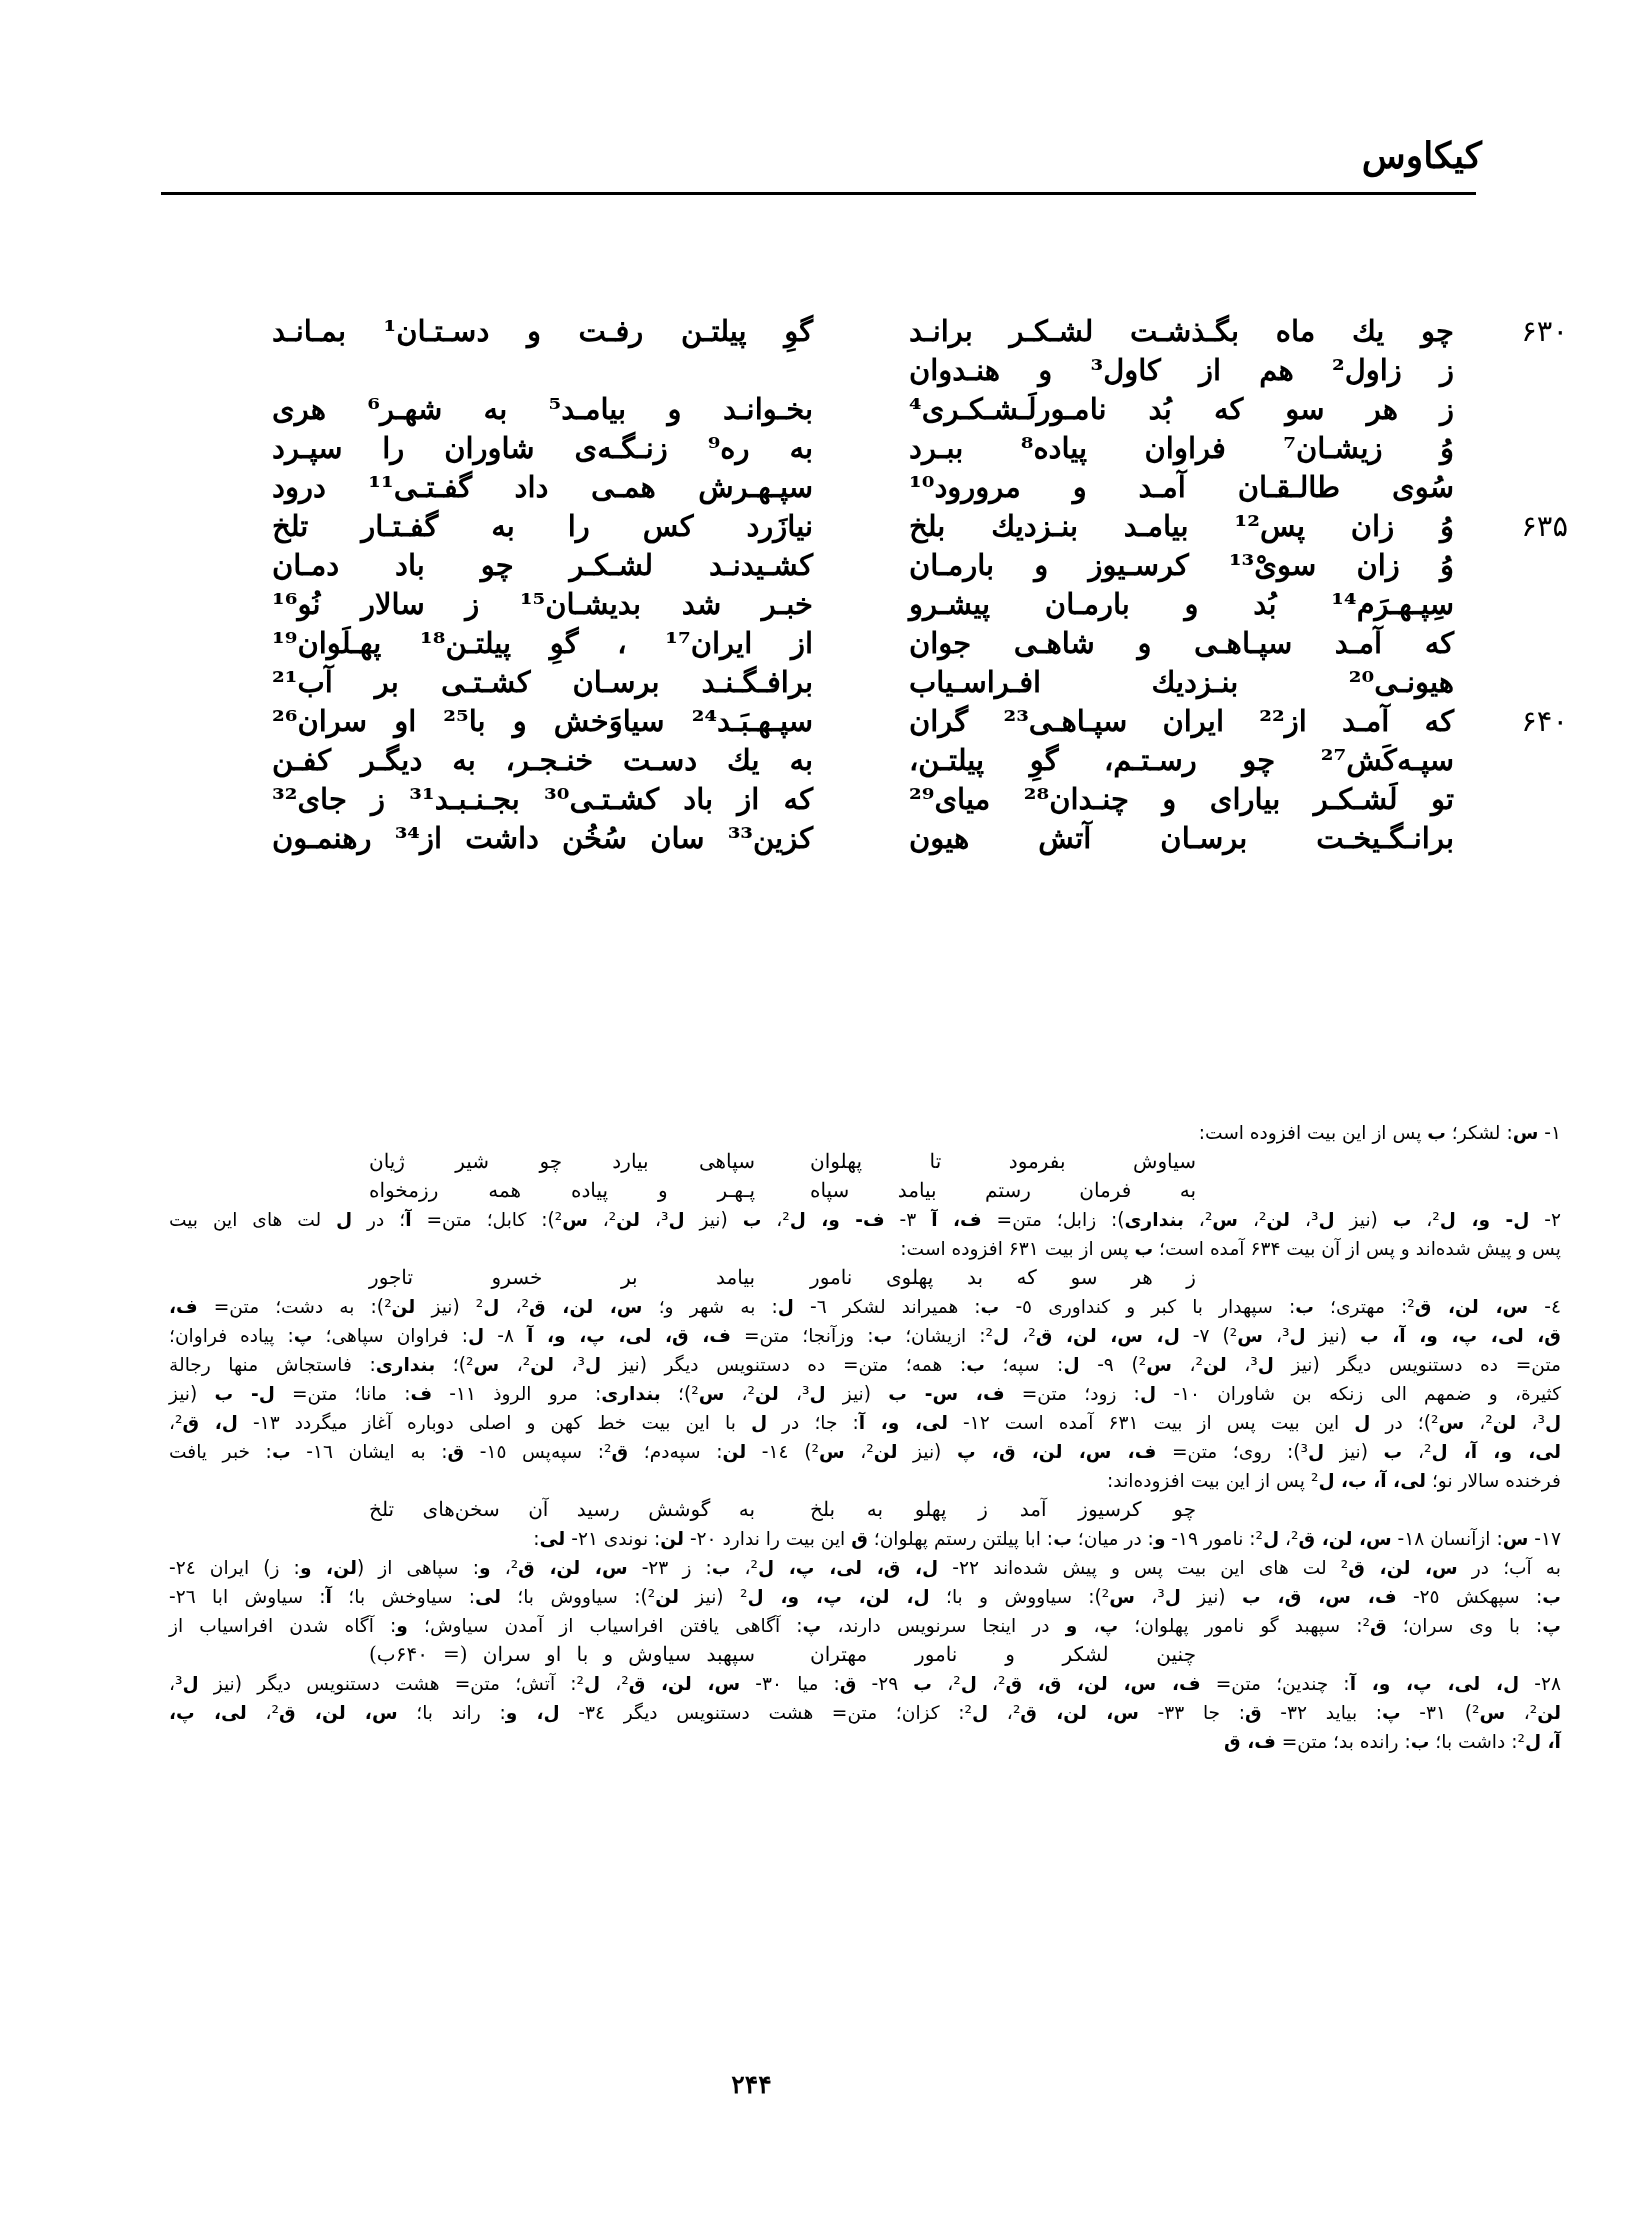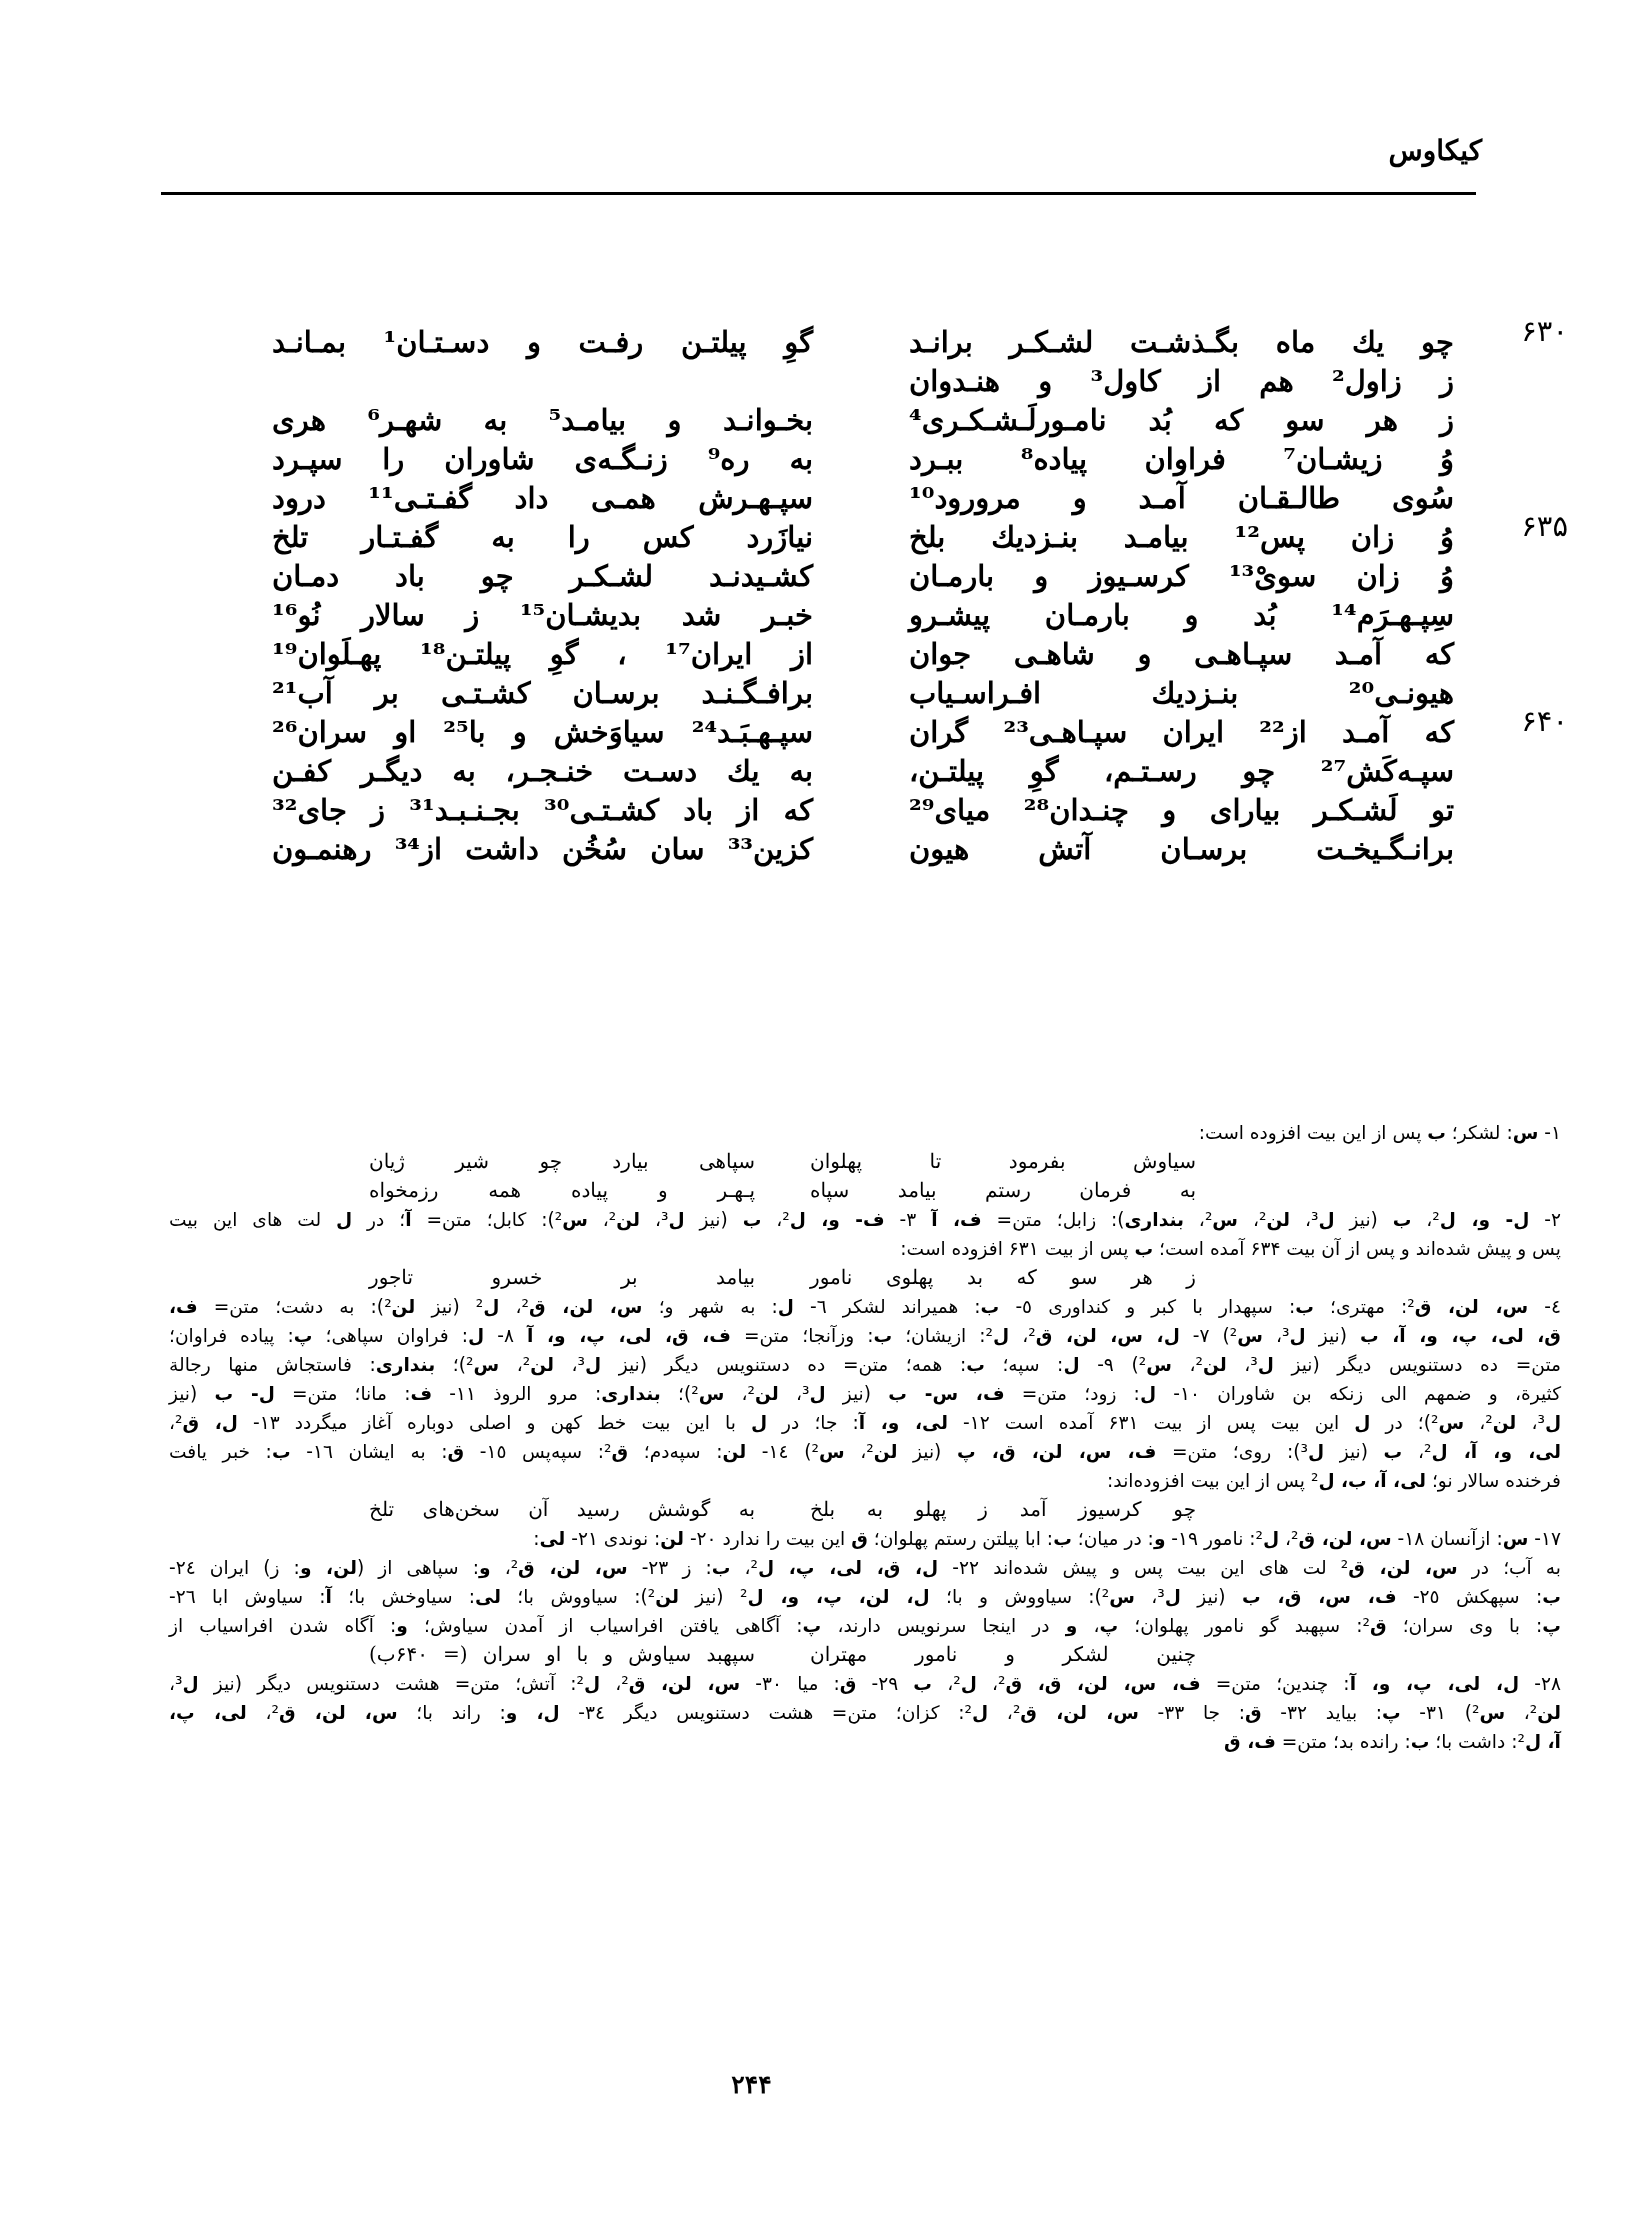--- a/index.html
+++ b/index.html
@@ -2,39 +2,39 @@
 <html style="font-size:11px"><head>
 <meta charset="utf-8">
 <style>
   html, body { margin: 0; padding: 0; background: #ffffff; }
   body {
     width: 1647px; height: 2239px; position: relative; overflow: hidden;
     font-family: "DejaVu Serif", "Liberation Serif", serif; color: #000;
   }
   .running-head {
     position: absolute; top: 134px; right: 165px;
-    font-size: 28px; font-weight: bold; direction: rtl;
+    font-size: 36px; font-weight: bold; direction: rtl;
   }
   .head-rule {
     position: absolute; top: 192px; left: 161px; width: 1315px; height: 2.8px; background: #000;
   }
   .verses {
     position: absolute; top: 314px; left: 272px; width: 1296px;
     direction: rtl;
   }
   .couplet {
     position: relative; height: 39px; display: flex; flex-direction: row;
     align-items: baseline; font-size: 29px; font-weight: bold;
   }
   .vnum {
     position: absolute; right: 0; top: 0; width: 76px; text-align: right;
     font-weight: normal; font-size: 29px;
   }
   .hemi {
-    position: absolute; top: 11px; text-align: justify; text-align-last: justify;
+    position: absolute; top: 0; text-align: justify; text-align-last: justify;
     white-space: nowrap;
   }
   .hemi.first  { right: 114px; width: 545px; }
   .hemi.second { right: 755px; width: 541px; }
 
   .notes {
     position: absolute; top: 1118px; left: 169px; width: 1392px;
     direction: rtl; font-family: "DejaVu Sans", "Liberation Sans", sans-serif;
     font-size: 18.6px; line-height: 29px;
   }

